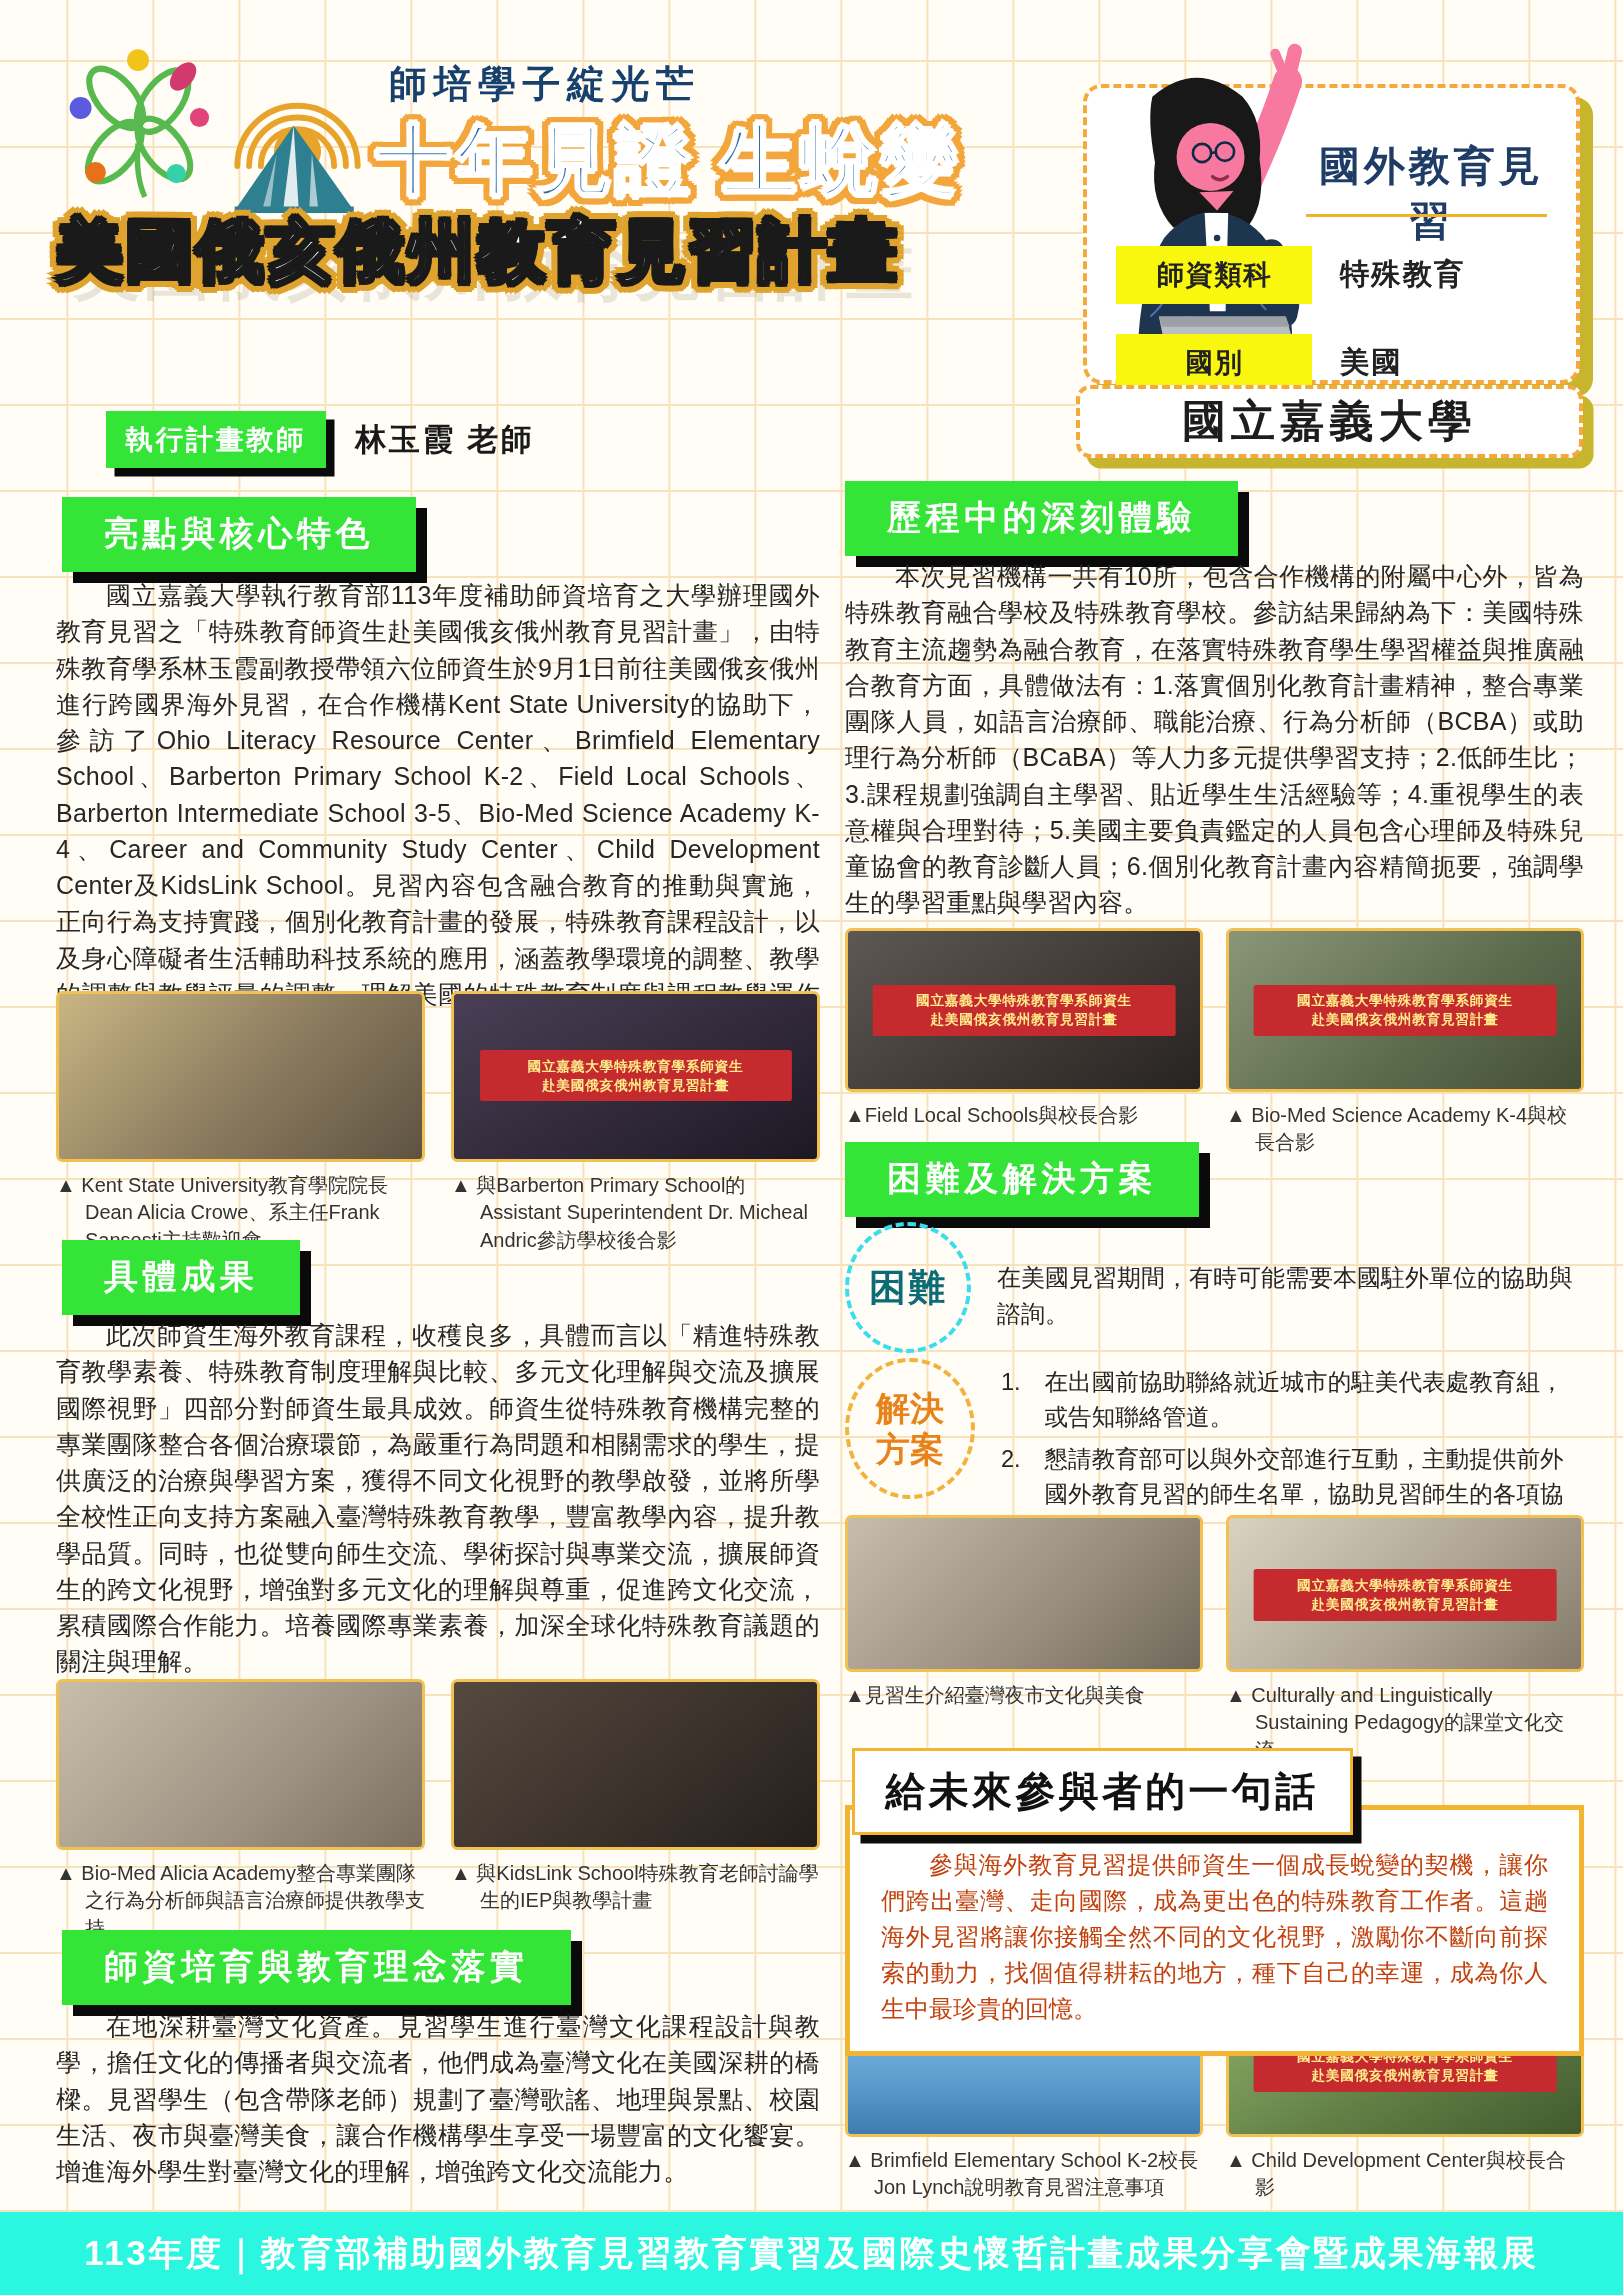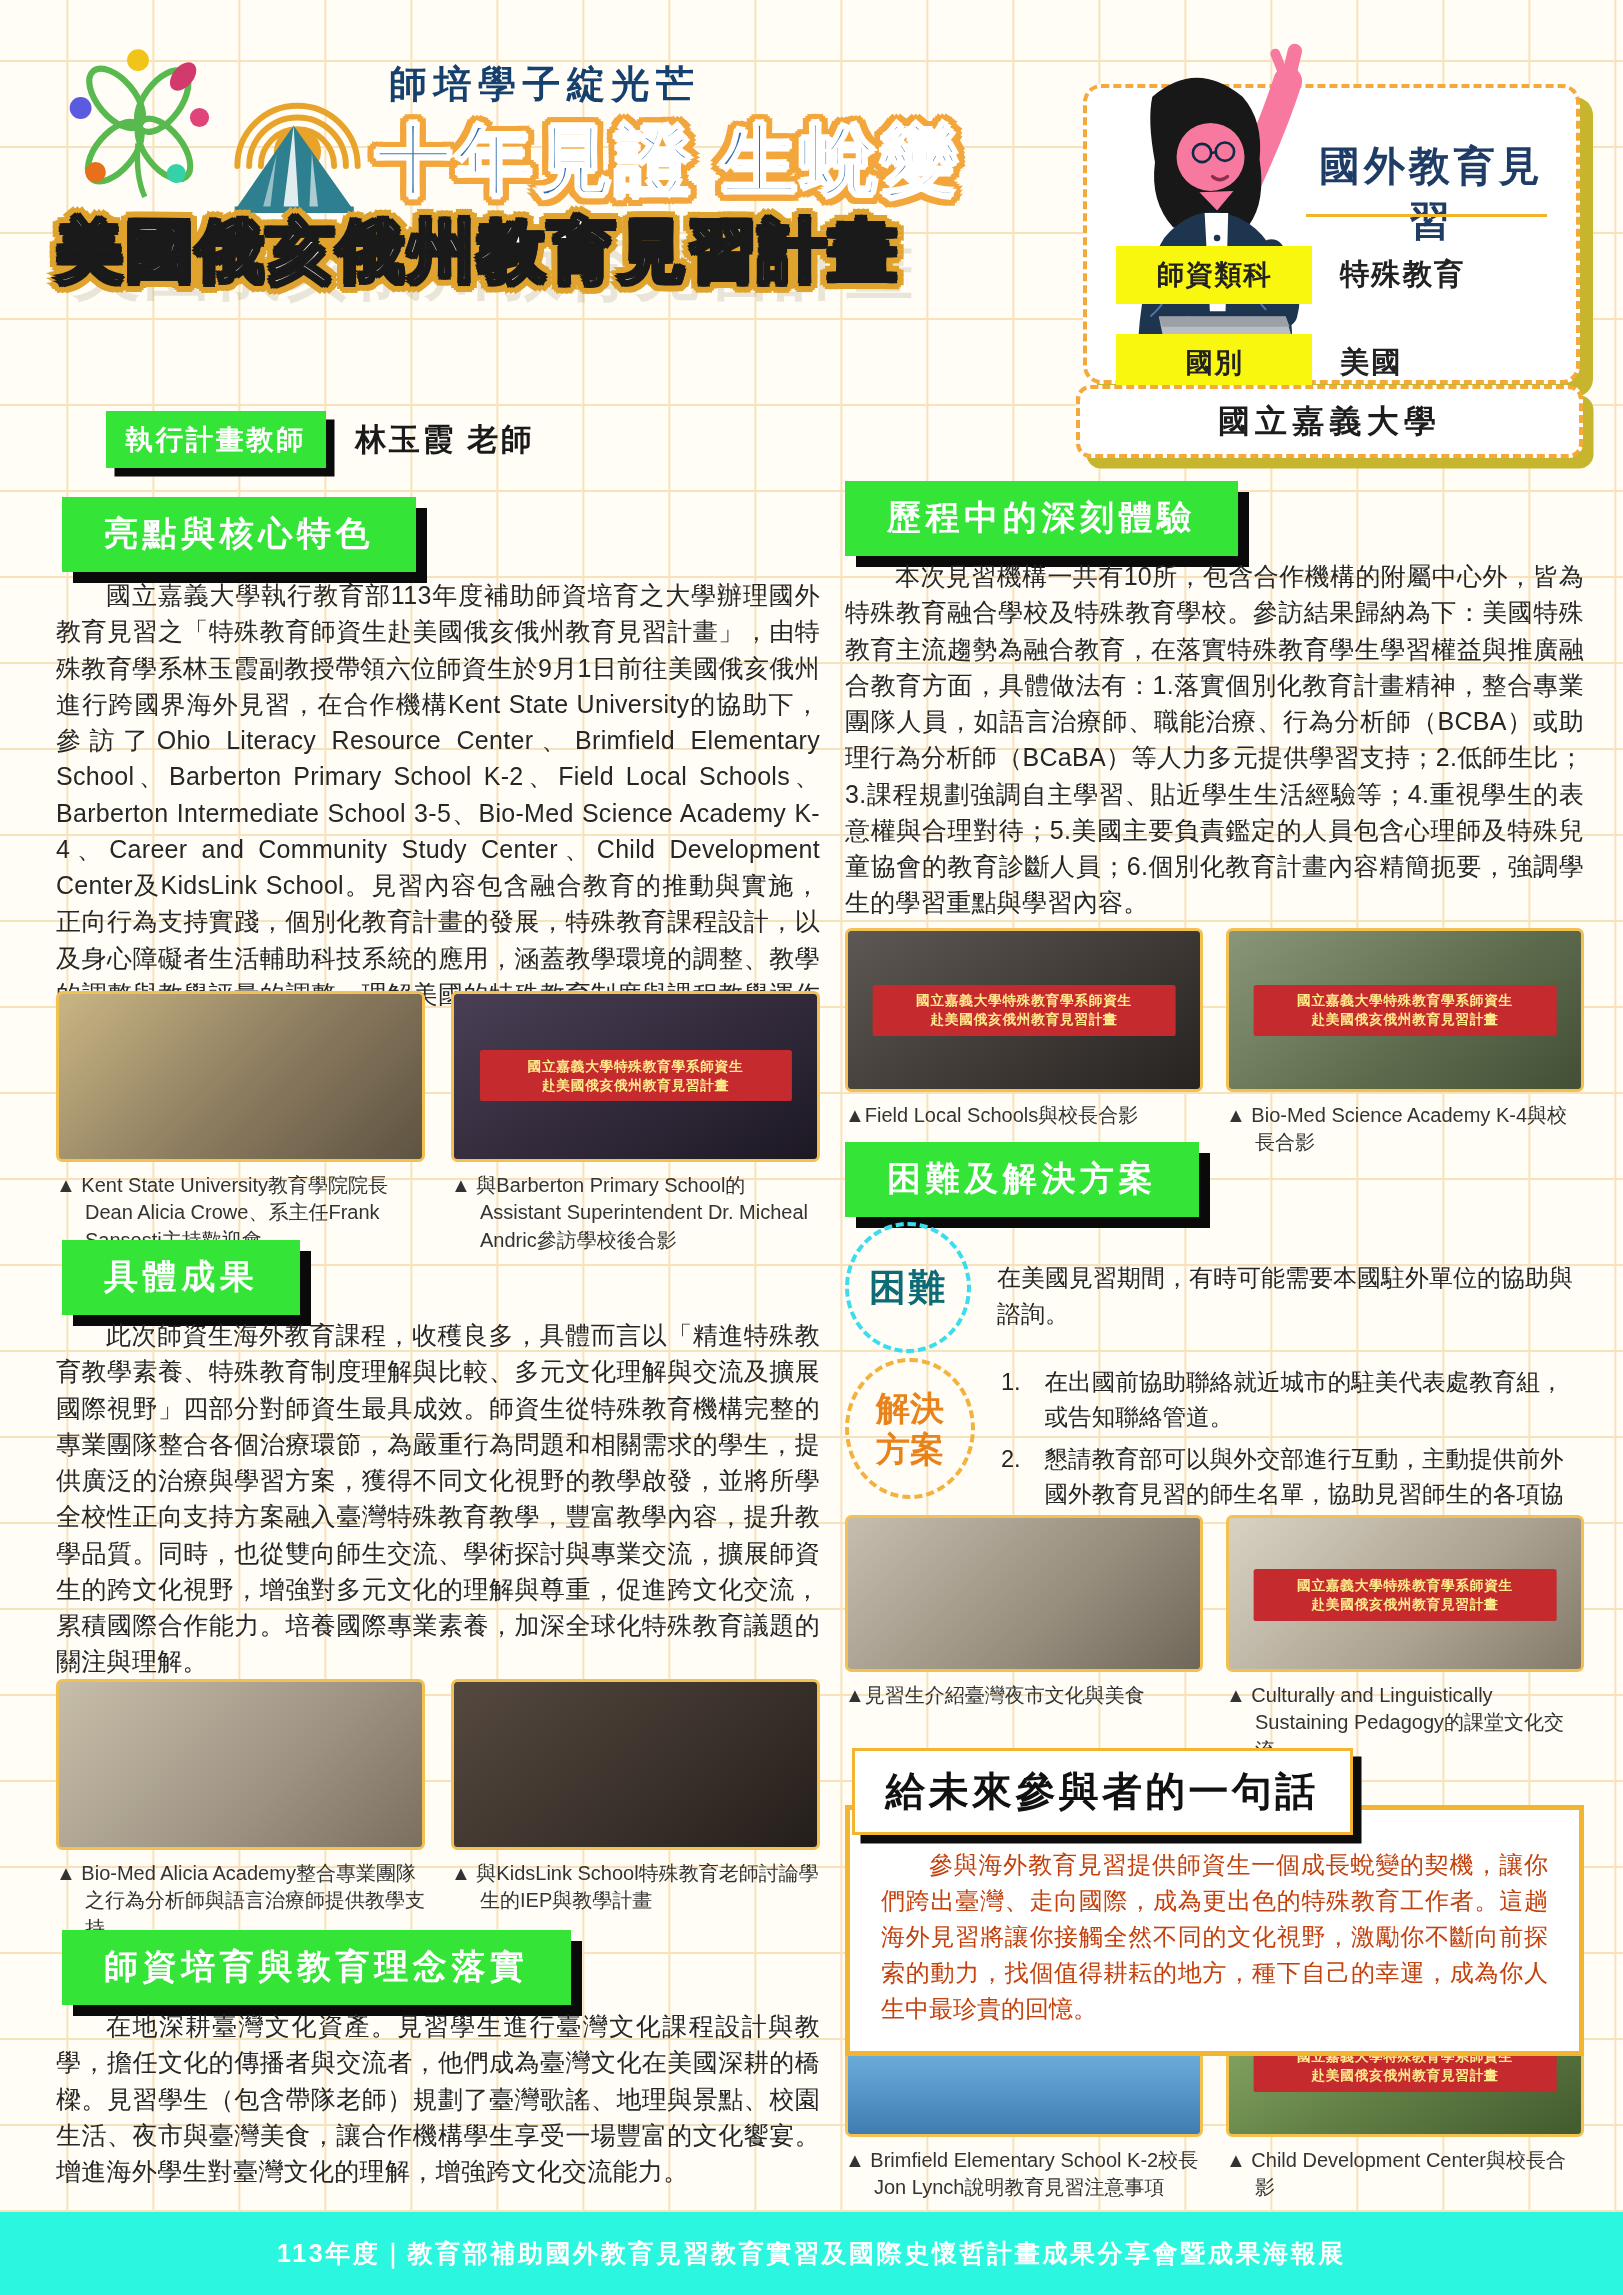--- a/index.html
+++ b/index.html
@@ -58,21 +58,21 @@
   .info-underline { position:absolute; left:219px; right:29.4px; top:126px; height:3.3px; background:#F0B429; }
   .info-fields { position:absolute; left:29.4px; right:23px; top:158px; }
   .field-row { display:flex; align-items:center; gap:27.5px; margin-bottom:30px; }
   .field-label { background:#FAF70F; width:196px; flex:none; text-align:center; padding:11px 0;
     font-size:27.5px; font-weight:700; color:#222; letter-spacing:1.3px; }
   .field-value { font-size:29.4px; font-weight:700; color:#222; letter-spacing:2px; }
 
   .uni-card { left:1076px; top:385px; width:507px; height:73px; background:#fff;
     border:4.6px dashed #F5A93B; border-radius:14.4px; box-shadow:10.5px 10.5px 0 #C6B52D;
     display:flex; align-items:center; justify-content:center;
-    font-size:32px; font-weight:900; color:#1d1d1d; letter-spacing:5.2px; }
+    font-size:44px; font-weight:900; color:#1d1d1d; letter-spacing:5.2px; }
 
   
   .sec-h { display:inline-block; background:#34E437; color:#fff; font-weight:900; font-size:34px;
     letter-spacing:4.6px; padding:14.4px 42px; box-shadow:11px 11px 0 #0A0A0A; white-space:nowrap; }
 
   
   .body-text { font-size:25px; line-height:1.45; color:#262626; text-align:justify;
     text-indent:2em; letter-spacing:0.3px; }
 
   
@@ -110,21 +110,21 @@
   
   .msg-h { position:relative; z-index:2; display:inline-block; margin-left:6.5px; background:#fff;
     border:3.9px solid #F2B431; padding:13px 31px; font-size:40px; font-weight:900; color:#111;
     letter-spacing:3.3px; box-shadow:8.5px 8.5px 0 #0C0C0C; }
   .msg-box { position:relative; z-index:1; margin-top:-30px; background:#fff; border:5.2px solid #F2B431;
     padding:37px 31px 24px; font-size:24px; line-height:1.5; color:#c2410c; text-align:justify; text-indent:2em; }
 
   
   .footer { position:absolute; left:0; right:0; bottom:0; height:83px; background:#2BF6DF;
     display:flex; align-items:center; justify-content:center; }
-  .footer span { color:#fff; font-size:25px; font-weight:900; letter-spacing:2.6px; }
+  .footer span { color:#fff; font-size:35px; font-weight:900; letter-spacing:2.6px; }
 </style>
 </head>
 <body>
 
 <div id="poster">
 
   <svg class="abs" style="left:56px;top:41px" width="164" height="164" viewBox="0 0 240 240">
     <g stroke="#57B94E" stroke-width="9" fill="none">
       <ellipse cx="88" cy="84" rx="27" ry="52" transform="rotate(-40 88 84)"></ellipse>
       <ellipse cx="156" cy="88" rx="27" ry="52" transform="rotate(36 156 88)"></ellipse>

